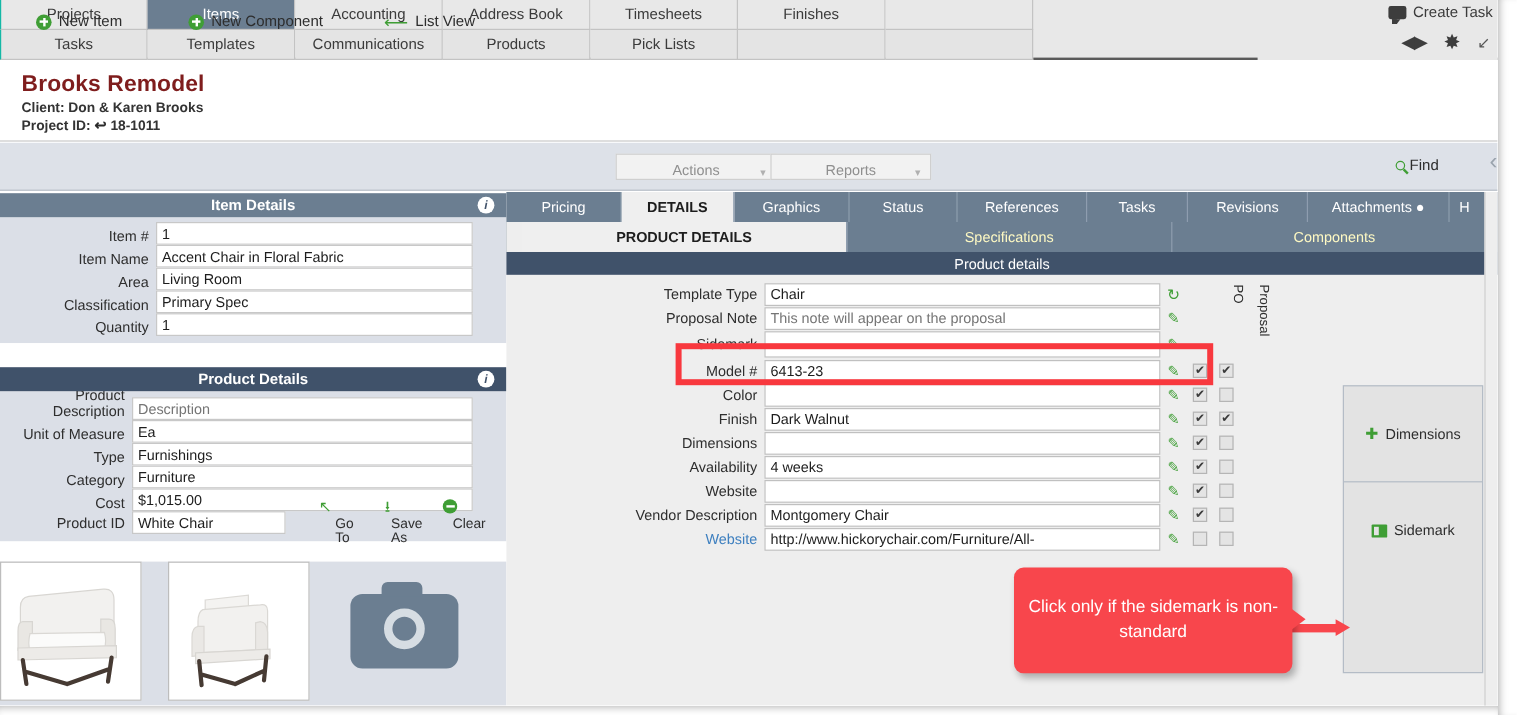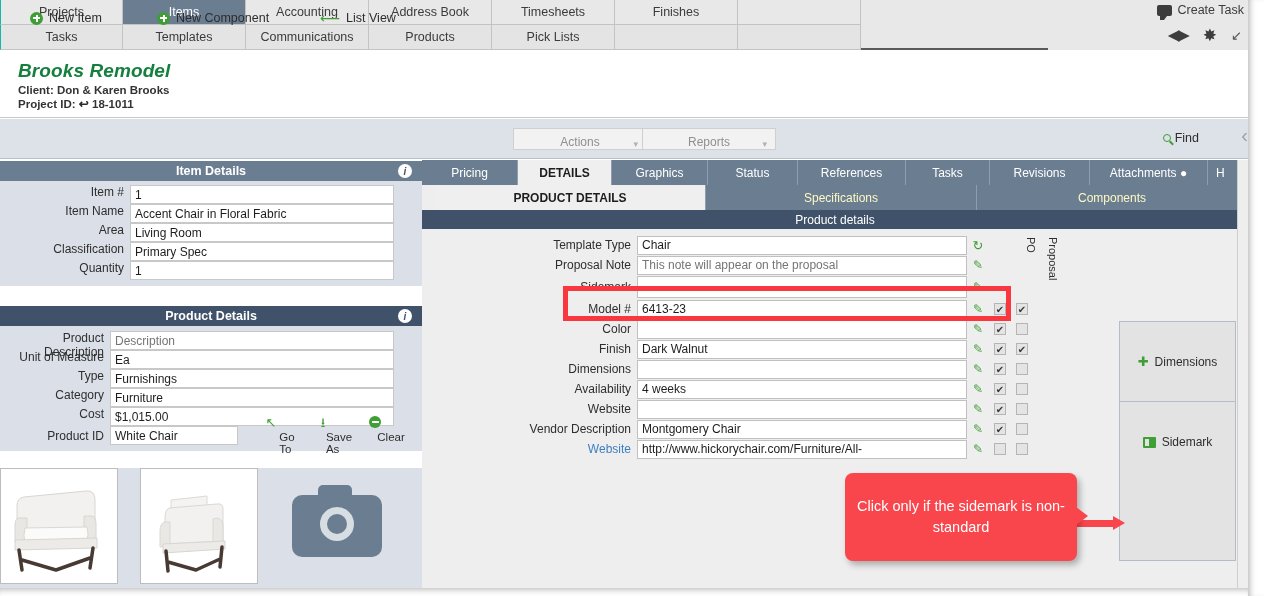--- a/index.html
+++ b/index.html
@@ -64,21 +64,21 @@
   .gear { font-size: 17px; color: #3d3d3d; cursor: pointer; line-height: 1; }
   .collapse-se { font-size: 13px; color: #555; cursor: pointer; }
 
   
   .projhead {
     position: absolute; left: 0; top: 52px; width: 1248px; height: 66px;
     background: #ffffff;
     border-bottom: 1px solid #c9c9c9;
     padding: 8px 0 0 18px;
   }
-  .projtitle { font-size: 19px; font-weight: bold; color: #15803d; letter-spacing: .1px; font-style: italic; }
+  .projtitle { font-size: 19px; font-weight: bold; color: #7f1d1d; letter-spacing: .1px; }
   .projsub { font-size: 11.5px; font-weight: bold; color: #333; margin-top: 2px; }
   .projsub2 { font-size: 11.5px; font-weight: bold; color: #333; margin-top: 1px; }
   .backarrow { color: #2b2b2b; font-size: 12px; }
 
   
   .toolbar {
     position: absolute; left: 0; top: 119px; width: 1248px; height: 40px;
     background: #dde1e8;
     border-bottom: 1px solid #b9bfc7;
   }
@@ -136,21 +136,21 @@
   .panelhead.dark { background: #40526a; }
   .info-i {
     position: absolute; right: 10px; top: 3px;
     width: 14px; height: 14px; border-radius: 50%;
     background: #ffffff; color: #40526a;
     font-size: 10px; font-weight: bold; font-style: italic;
     display:flex; align-items:center; justify-content:center;
     cursor: pointer;
   }
   .panelbody { background: #dbdfe7; padding: 4px 28px 6px 0; }
-  .frow { display: flex; align-items: flex-start; height: 19px; margin-bottom: 0px; }
+  .frow { display: flex; align-items: flex-end; height: 19px; margin-bottom: 0px; }
   .flabel {
     width: 130px; text-align: right; padding-right: 6px;
     font-size: 12px; color: #2e2e2e;
   }
   .finput {
     flex: 1; height: 19px; background: #ffffff;
     border: 1px solid #c8c8c8;
     font-size: 12px; color: #1d1d1d;
     padding: 0 4px; line-height: 17px;
     font-family: "Liberation Sans", sans-serif;

